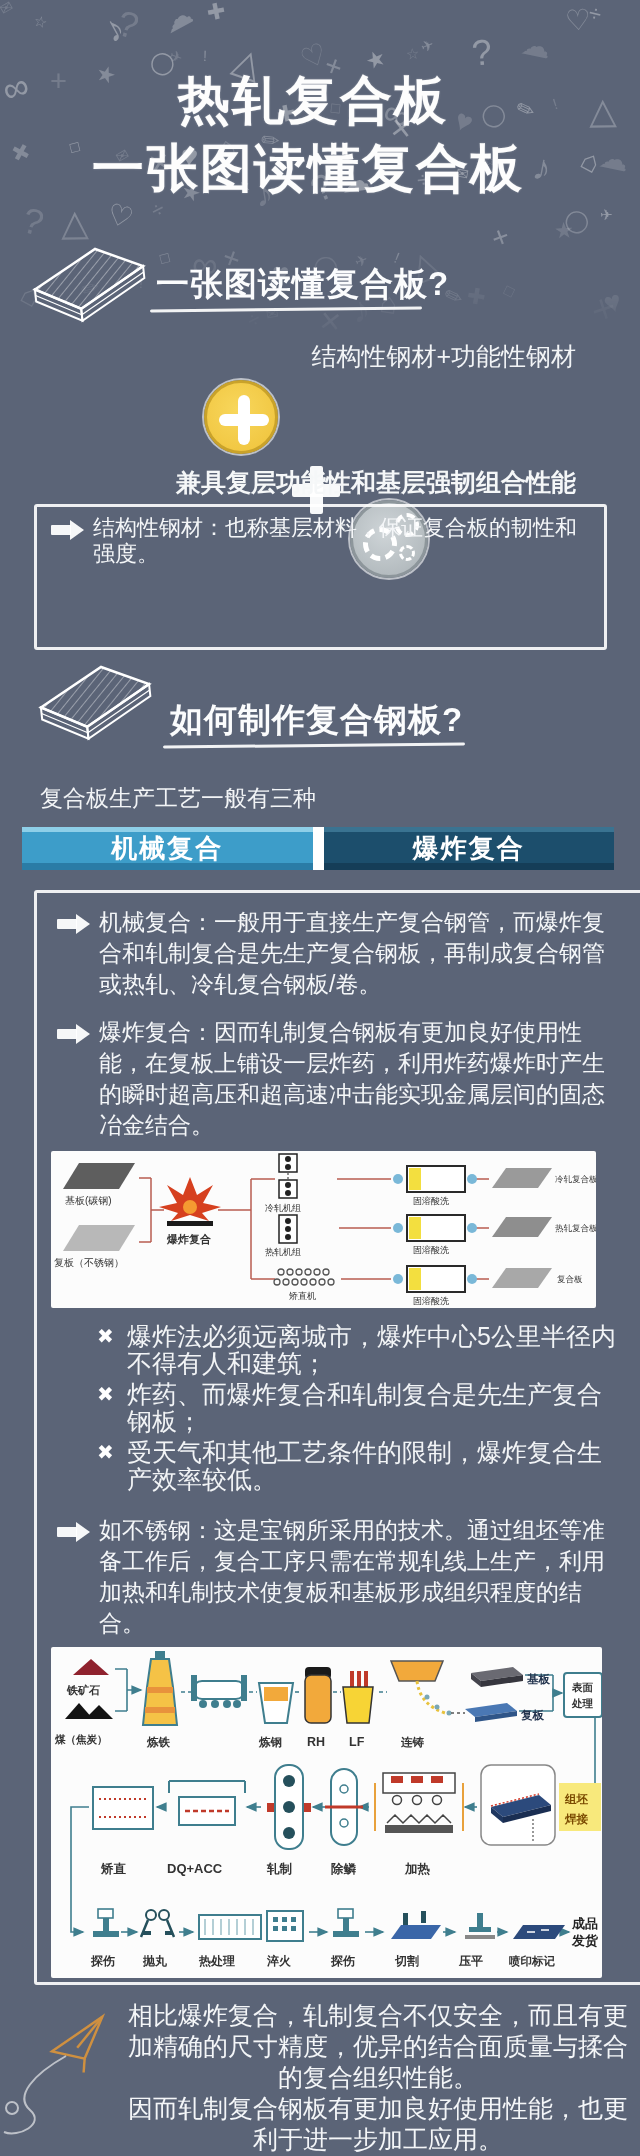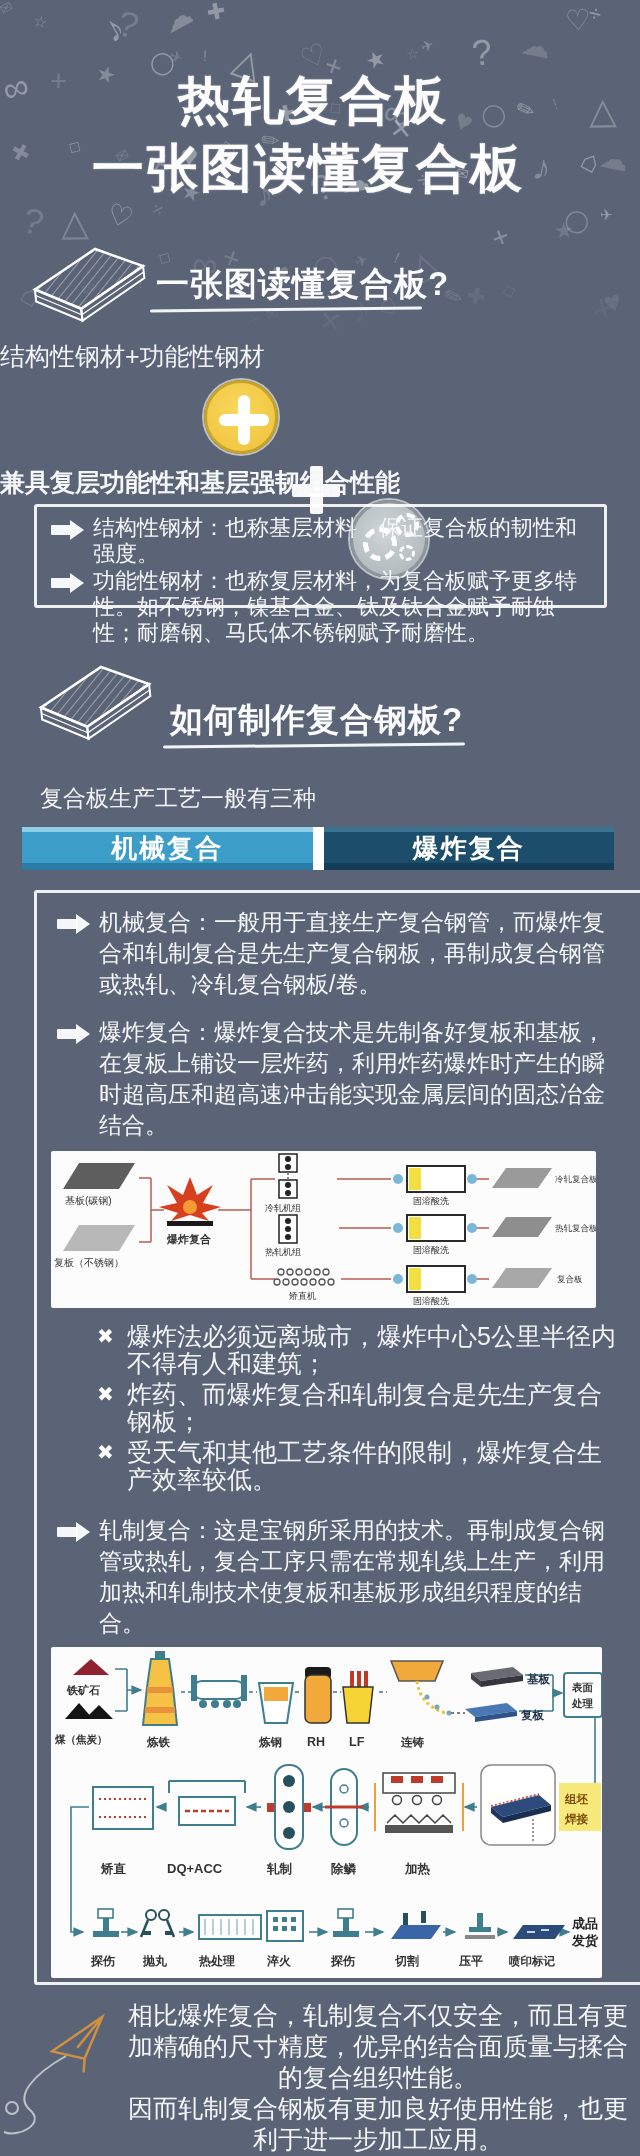--- a/index.html
+++ b/index.html
@@ -15,21 +15,21 @@
     position:absolute;left:0;top:0;width:640px;height:345px;overflow:hidden;
     -webkit-mask-image:linear-gradient(to bottom,#000 62%,transparent 100%);
     mask-image:linear-gradient(to bottom,#000 62%,transparent 100%);
     pointer-events:none;
   }
   #doodle-layer span{position:absolute;color:#ffffff;display:block;line-height:1;}
   .title-line{font-weight:bold;font-size:52px;letter-spacing:2px;color:#fdfdfd;
     text-shadow:0 0 2px rgba(255,255,255,.35);white-space:nowrap;}
   .sec-heading{font-weight:bold;font-size:33px;color:#fbfcfd;letter-spacing:1px;white-space:nowrap;}
   .underline{height:3px;background:rgba(255,255,255,.92);border-radius:2px;transform:rotate(-0.6deg);}
-  .centered-text{width:576px;text-align:left;}
+  .centered-text{width:576px;text-align:right;}
   .sketch-box{border:3px solid rgba(255,255,255,.9);border-radius:3px;box-sizing:border-box;}
   .bullet-row{display:flex;align-items:flex-start;}
   .arrow-glyph{flex:0 0 34px;margin-top:7px;margin-right:8px;position:relative;height:16px;}
   .arrow-glyph .bar{position:absolute;left:0;top:3px;width:20px;height:10px;background:rgba(255,255,255,.95);border-radius:1px;}
   .arrow-glyph .head{position:absolute;left:19px;top:-2px;width:0;height:0;
     border-top:10px solid transparent;border-bottom:10px solid transparent;border-left:14px solid rgba(255,255,255,.95);}
   .box1-text{font-size:22px;line-height:26px;color:#f4f6f8;}
   .tabs-row{display:flex;gap:11px;background:#ffffff;height:43px;}
   .tab{flex:1;display:flex;align-items:center;justify-content:center;
     font-size:26px;font-weight:bold;color:#ffffff;letter-spacing:2px;}
@@ -164,34 +164,27 @@
   </div>
   <div class="circle-icon abs" style="left:146px;top:0;width:78px;height:78px;background:radial-gradient(circle at 45% 40%,#cfd5d8,#aab2b6);border:3px solid #8d969b;box-shadow:0 0 0 2px rgba(255,255,255,.6);">
     <div class="abs" style="left:10px;top:24px;width:34px;height:34px;border:5px dashed #fff;border-radius:50%;box-sizing:border-box;"></div>
     <div class="abs" style="left:42px;top:10px;width:24px;height:24px;border:4px dashed #fff;border-radius:50%;box-sizing:border-box;"></div>
     <div class="abs" style="left:46px;top:42px;width:16px;height:16px;border:3px dashed #fff;border-radius:50%;box-sizing:border-box;"></div>
   </div>
 </div>
 
 <div class="abs centered-text" style="top:466px;font-size:25px;font-weight:bold;">兼具复层功能性和基层强韧组合性能</div>
 
-<div class="abs sketch-box" style="left:34px;top:504px;width:573px;height:104px;padding:8px 14px;">
+<div class="abs sketch-box" style="left:34px;top:504px;width:573px;height:146px;padding:8px 14px;">
   <div class="bullet-row">
     <span class="arrow-glyph">
         <span class="bar"></span>
         <span class="head"></span>
       </span>
     <span class="box1-text">结构性钢材：也称基层材料，保证复合板的韧性和强度。</span>
-  </div>
-  <div class="bullet-row" style="margin-top:1px;">
-    <span class="arrow-glyph">
-        <span class="bar"></span>
-        <span class="head"></span>
-      </span>
-    <span class="box1-text">功能性钢材：也称复层材料，为复合板赋予更多特性。如不锈钢，镍基合金、钛及钛合金赋予耐蚀性；耐磨钢、马氏体不锈钢赋予耐磨性。</span>
   </div>
 </div>
 
 <div class="abs" style="left:28px;top:660px;">
   <svg width="132" height="110" viewBox="0 0 132 110">
     <g transform="rotate(-6 66 55)">
       <polygon points="14,42 78,8 124,30 58,66" fill="url(#hatch1)" stroke="#fff" stroke-width="2.5"></polygon>
       <polygon points="14,42 58,66 58,78 14,54" fill="none" stroke="#fff" stroke-width="2"></polygon>
       <polygon points="58,66 124,30 124,42 58,78" fill="none" stroke="#fff" stroke-width="2"></polygon>
       <line x1="14" y1="48" x2="58" y2="72" stroke="#fff" stroke-width="1.2"></line>
@@ -217,21 +210,21 @@
         <span class="head"></span>
       </span>
     <span class="proc-text">机械复合：一般用于直接生产复合钢管，而爆炸复合和轧制复合是先生产复合钢板，再制成复合钢管或热轧、冷轧复合钢板/卷。</span>
   </div>
 
   <div class="proc-item" style="margin-top:17px;">
     <span class="arrow-glyph" style="margin-top:9px;">
         <span class="bar"></span>
         <span class="head"></span>
       </span>
-    <span class="proc-text">爆炸复合：爆炸复合技术是先制备好复板和基板，在复板上铺设一层炸药，利用炸药爆炸时产生的瞬时超高压和超高速冲击能实现金属层间的固态冶金结合。</span>
+    <span class="proc-text">爆炸复合：因而轧制复合钢板有更加良好使用性能，在复板上铺设一层炸药，利用炸药爆炸时产生的瞬时超高压和超高速冲击能实现金属层间的固态冶金结合。</span>
   </div>
 
   <div class="diagram-box" style="margin:10px 0 0 -6px;width:545px;height:157px;">
     <svg width="545" height="157" viewBox="0 0 545 157">
       <g stroke="#b85c50" stroke-width="1.5" fill="none">
         <path d="M88,27 H100 M88,91 H100 M100,27 V91 M100,59 H113"></path>
         <path d="M167,59 H200 M200,28 V128 M200,28 H224 M200,128 H224"></path>
         <path d="M286,28 H340 M288,77 H340 M290,128 H340"></path>
         <path d="M424,28 H438 M424,77 H438 M424,128 H438"></path>
       </g>
@@ -328,21 +321,21 @@
       <span class="cons-mark">✖</span>
       <span class="cons-text">受天气和其他工艺条件的限制，爆炸复合生产效率较低。</span>
     </div>
   </div>
 
   <div class="proc-item" style="margin-top:22px;">
     <span class="arrow-glyph" style="margin-top:9px;">
         <span class="bar"></span>
         <span class="head"></span>
       </span>
-    <span class="proc-text">轧制复合：这是宝钢所采用的技术。再制成复合钢管或热轧，复合工序只需在常规轧线上生产，利用加热和轧制技术使复板和基板形成组织程度的结合。</span>
+    <span class="proc-text">如不锈钢：这是宝钢所采用的技术。通过组坯等准备工作后，复合工序只需在常规轧线上生产，利用加热和轧制技术使复板和基板形成组织程度的结合。</span>
   </div>
 
   <div class="diagram-box" style="margin:8px 0 0 -6px;width:551px;height:331px;">
     <svg width="551" height="331" viewBox="0 0 551 331">
       <defs>
         <marker id="ah" markerWidth="8" markerHeight="8" refX="6" refY="3" orient="auto">
           <path d="M0,0 L7,3 L0,6 Z" fill="#3f7e8e"></path>
         </marker>
       </defs>
 

